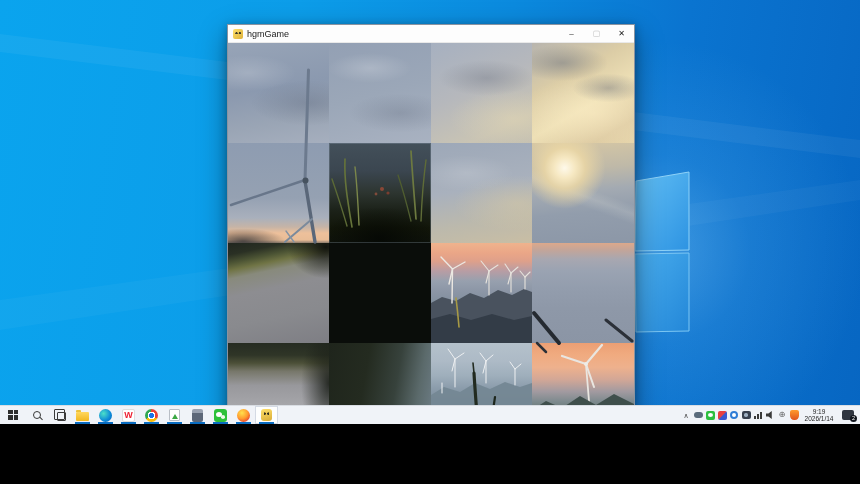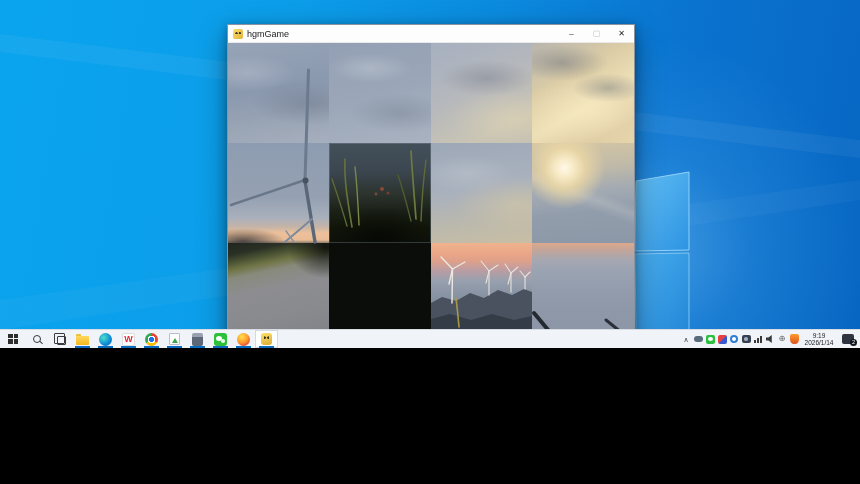--- a/index.html
+++ b/index.html
@@ -1,17 +1,17 @@
 <!DOCTYPE html>
 <html><head>
 <meta charset="utf-8">
 <style>
   html,body{margin:0;padding:0;background:#000;}
   *{box-sizing:border-box;font-family:"Liberation Sans",sans-serif;}
-  .desktop{position:relative;width:860px;height:348px;overflow:hidden;
+  .desktop{position:relative;width:860px;height:424px;overflow:hidden;
     background:
       radial-gradient(circle at 655px 250px, rgba(150,215,255,.38) 0, rgba(130,205,255,.14) 95px, rgba(0,0,0,0) 210px),
       linear-gradient(100deg,#0aa4ee 0%,#0c9de9 32%,#0b8ade 55%,#0a74d0 74%,#0766c2 100%);}
   .wall-art{position:absolute;left:0;top:0;pointer-events:none;}
 
   
   .window{position:absolute;left:227px;top:24px;width:408px;background:#fff;
     border:1px solid #8a93a0;box-shadow:0 10px 26px rgba(0,0,0,.40),0 2px 8px rgba(0,0,0,.28);}
   .titlebar{height:18px;background:#fdfdfd;display:flex;align-items:center;padding-left:5px;border-bottom:1px solid #e9e9e9;}
   .app-ico{width:10px;height:10px;border-radius:2px;flex:0 0 auto;

